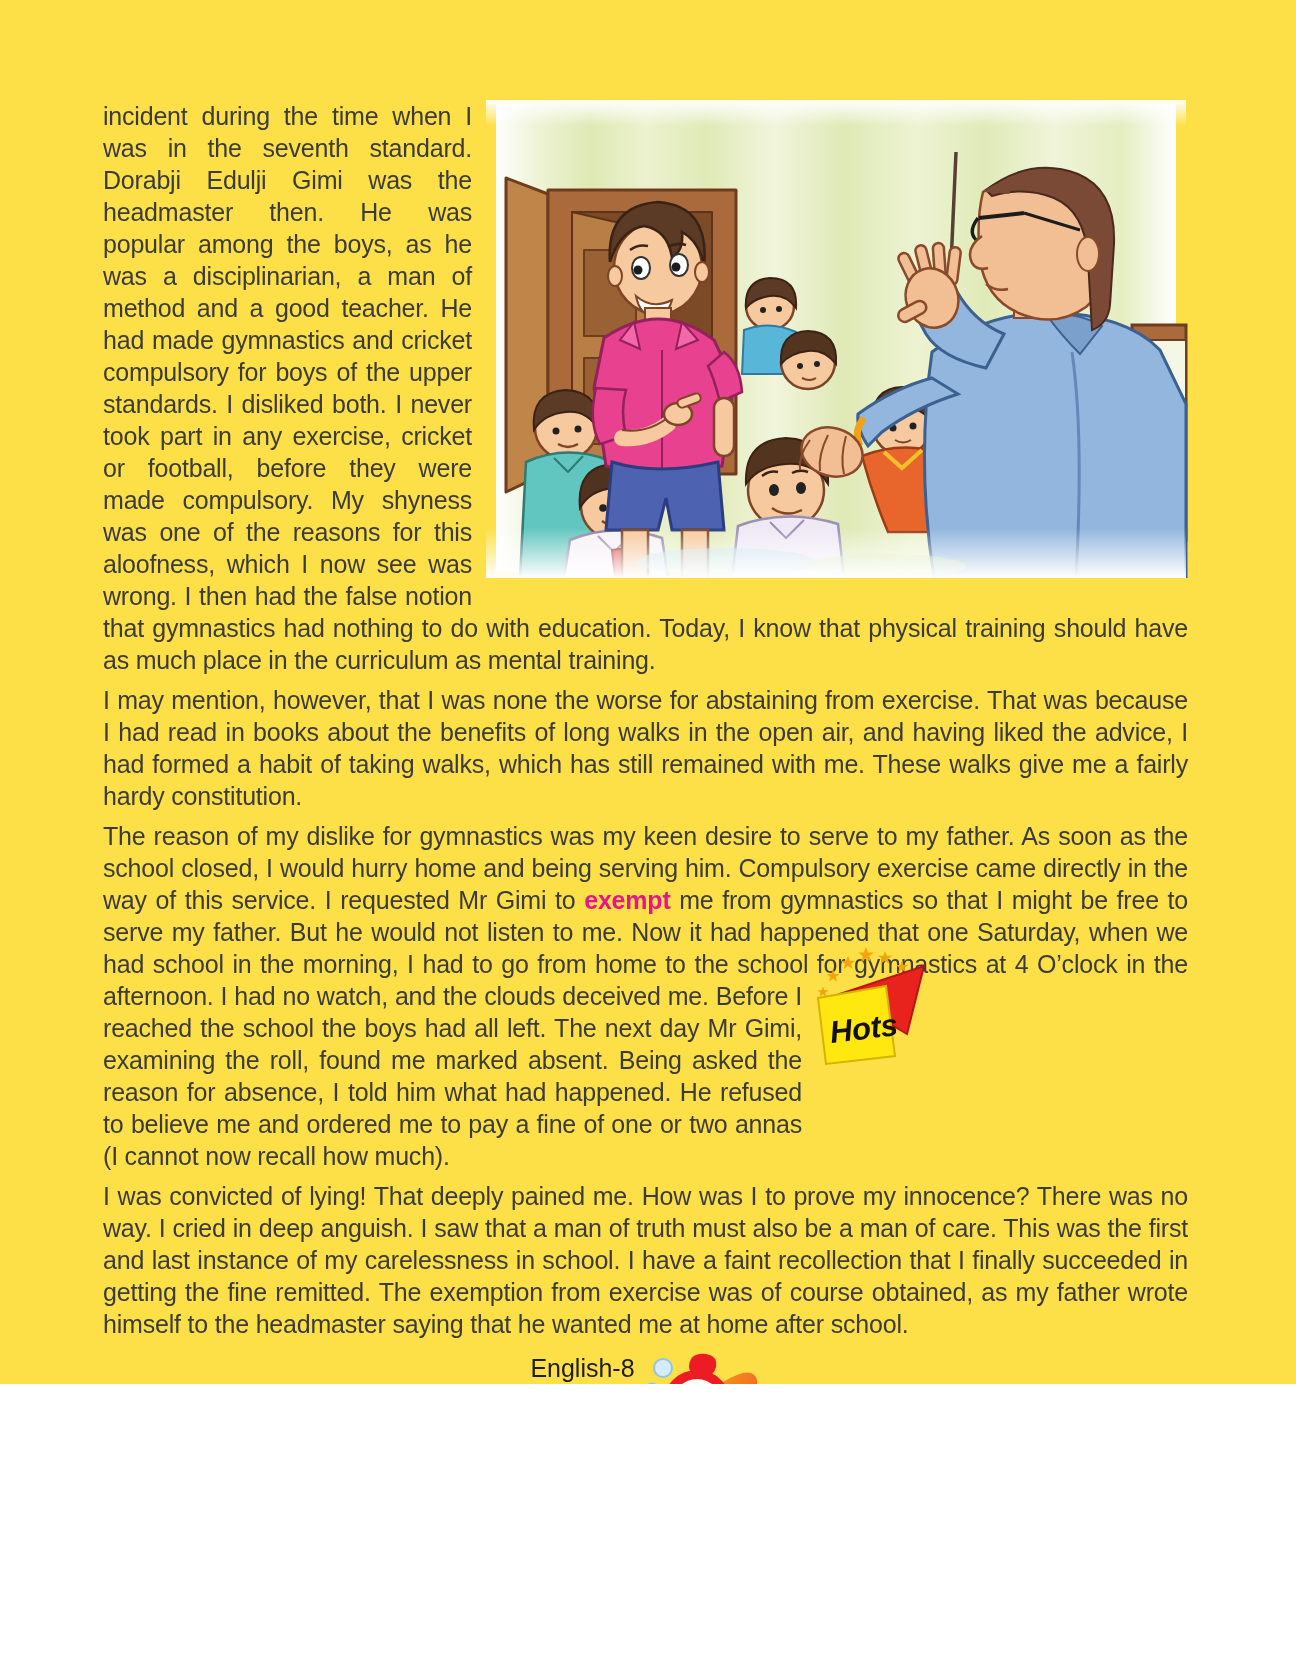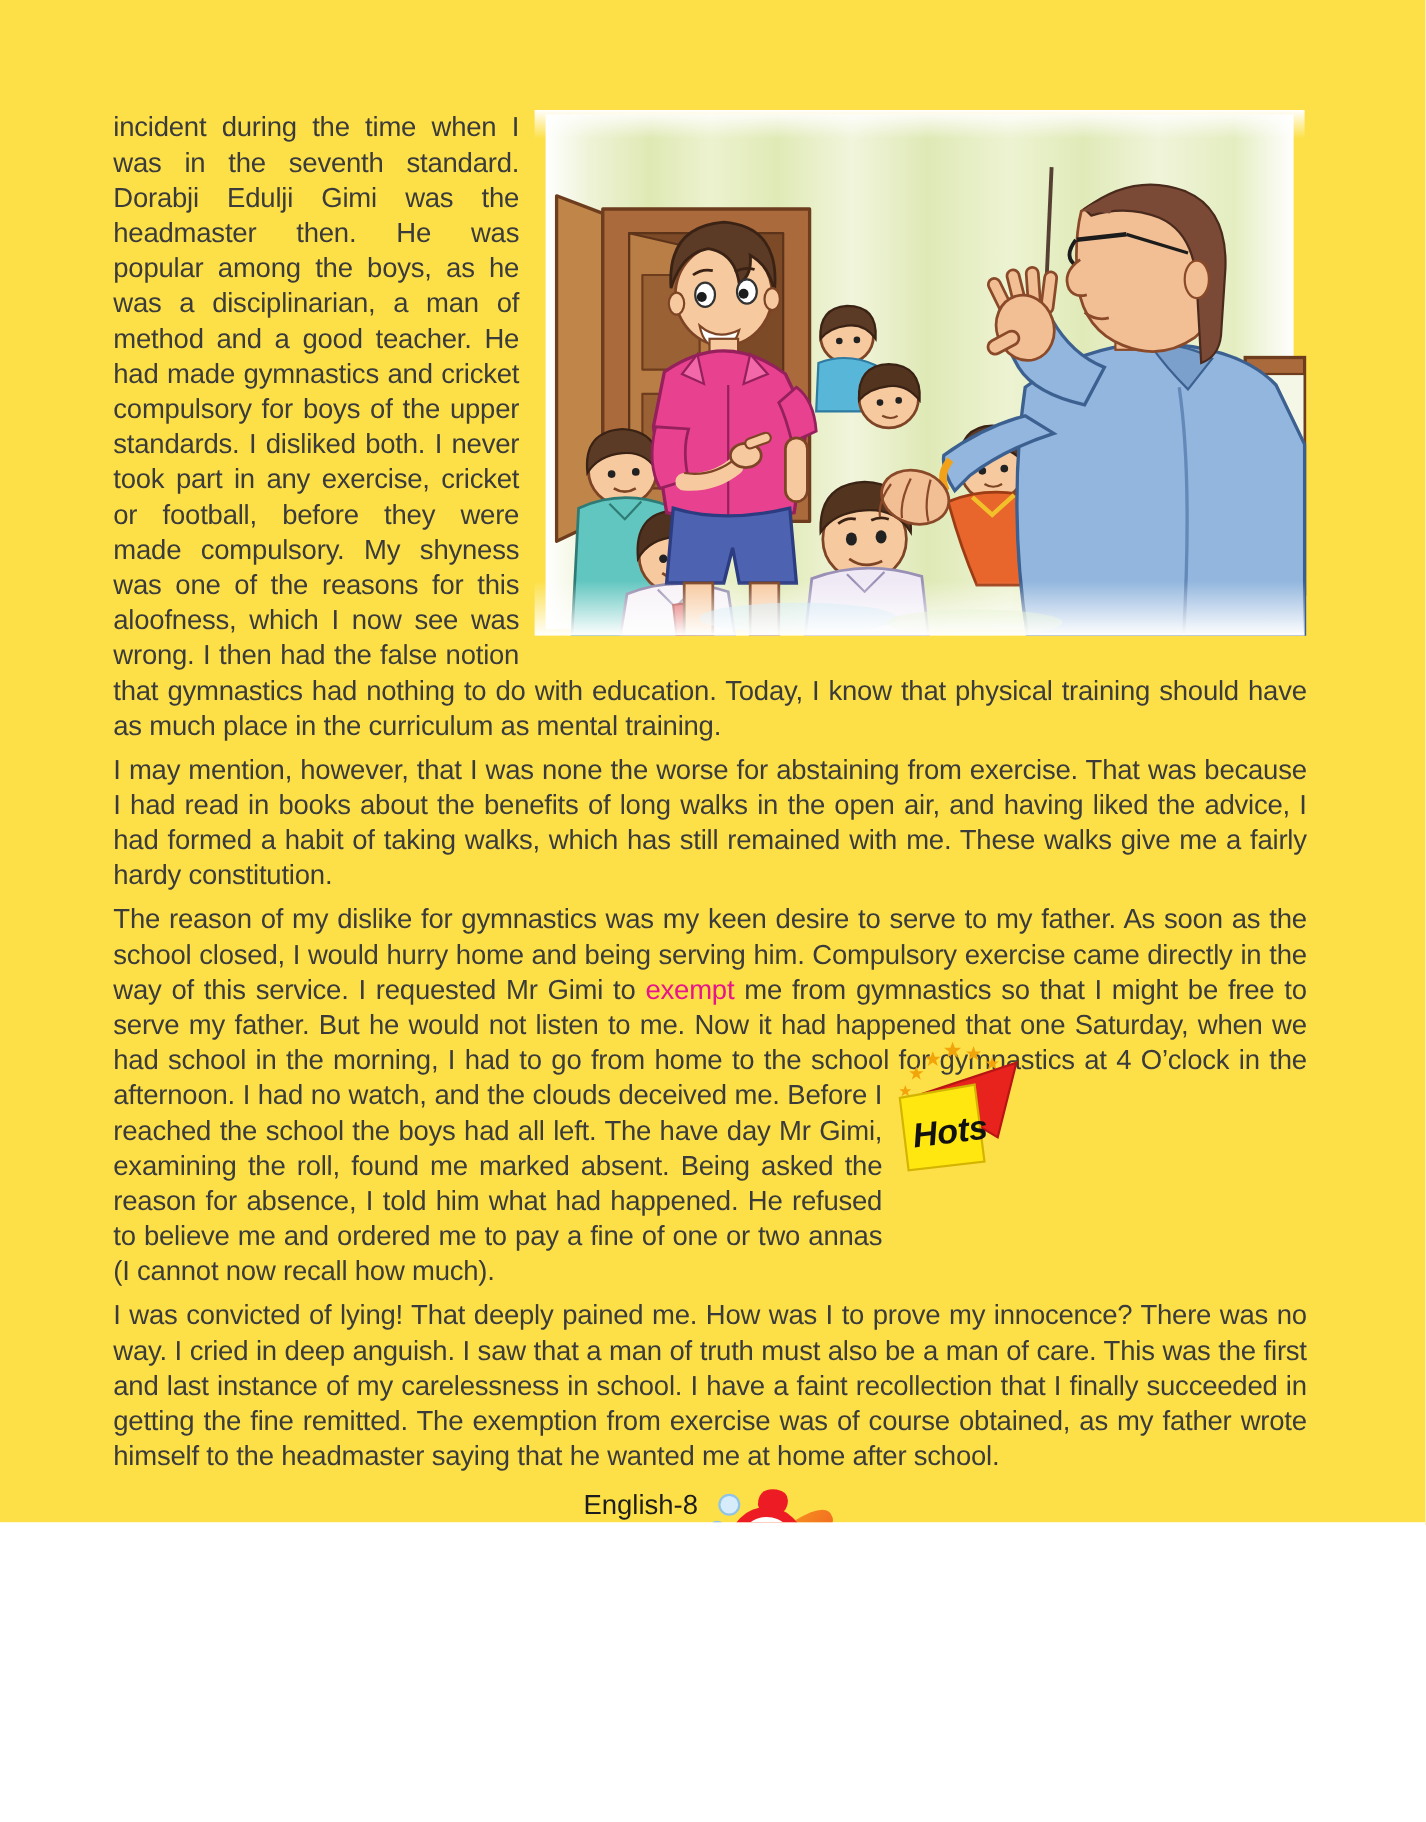--- a/index.html
+++ b/index.html
@@ -5,21 +5,21 @@
   html,body { margin:0; padding:0; background:#fff; }
   .page {
     position:relative; width:1296px; height:1384px; background:#fde047;
     font-family:"Liberation Sans", sans-serif; overflow:hidden;
   }
   .content { position:absolute; left:103px; top:100px; width:1085px; }
   p.body {
     font-size:25px; line-height:32px; color:#3b3b3b;
     text-align:justify; margin:0 0 8px 0; letter-spacing:-0.2px;
   }
-  .hl { color:#e8148c; }
+  .hl { color:#e8148c;font-weight:bold; }
   .illus-float {
     float:right; width:704px; height:478px; margin:0 0 4px 12px;
   }
   .illus-float svg { display:block; width:100%; height:100%; }
   .hots-float {
     float:right; width:372px; height:152px; margin:2px 0 4px 14px;
     position:relative;
   }
   .hots-box {
     position:absolute; left:54px; top:50px; right:0; bottom:0;
@@ -227,21 +227,21 @@
           <use href="#star" transform="translate(38,27) scale(1.05)"></use>
           <use href="#star" transform="translate(56,19) scale(1.15)"></use>
           <use href="#star" transform="translate(75,22) scale(1.0)"></use>
           <use href="#star" transform="translate(92,31) scale(0.9)"></use>
           <use href="#star" transform="translate(104,45) scale(0.8)"></use>
         </g>
         <polygon points="30,58 114,30 97,98" fill="#e8231e" stroke="#b81414" stroke-width="2"></polygon>
         <polygon points="8,62 76,50 85,120 16,128" fill="#ffe70f" stroke="#d4b400" stroke-width="2"></polygon>
         <text x="20" y="104" font-size="31" font-weight="bold" font-style="italic" fill="#111" transform="rotate(-7 46 96)" font-family="Liberation Sans, sans-serif">Hots</text>
       </svg>
-        </span><span>I reached the school the boys had all left. The have day Mr Gimi, examining the roll, found me marked absent. Being asked the reason for absence, I told him what had happened. He refused to believe me and ordered me to pay a fine of one or two annas (I cannot now recall how much).</span></p>
+        </span><span>I reached the school the boys had all left. The next day Mr Gimi, examining the roll, found me marked absent. Being asked the reason for absence, I told him what had happened. He refused to believe me and ordered me to pay a fine of one or two annas (I cannot now recall how much).</span></p>
 
     <p class="body"><span>I was convicted of lying! That deeply pained me. How was I to prove my innocence? There was no way. I cried in deep anguish. I saw that a man of truth must also be a man of care. This was the first and last instance of my carelessness in school. I have a faint recollection that I finally succeeded in getting the fine remitted. The exemption from exercise was of course obtained, as my father wrote himself to the headmaster saying that he wanted me at home after school.</span></p>
 
 
     <div class="footer">
       <span class="book-label">English-8</span>
       <svg class="fish-logo" viewBox="0 0 122 106" xmlns="http://www.w3.org/2000/svg">
         <defs>
           <linearGradient id="tailGrad" x1="0" y1="0" x2="1" y2="1">
             <stop offset="0" stop-color="#f6911e"></stop>

